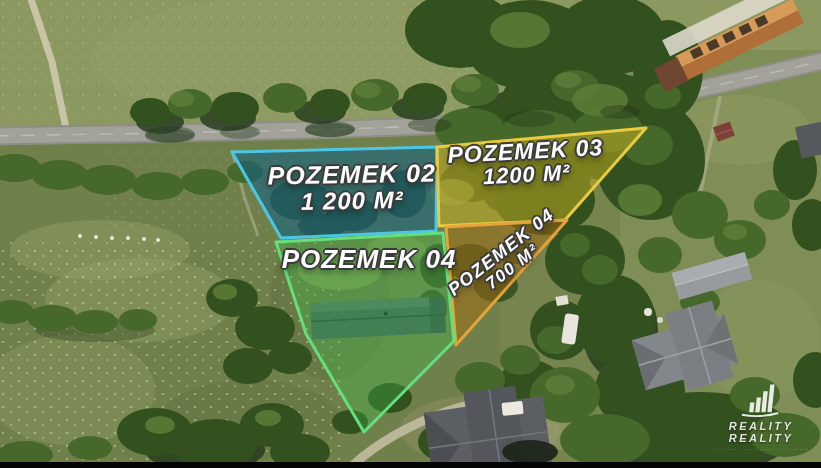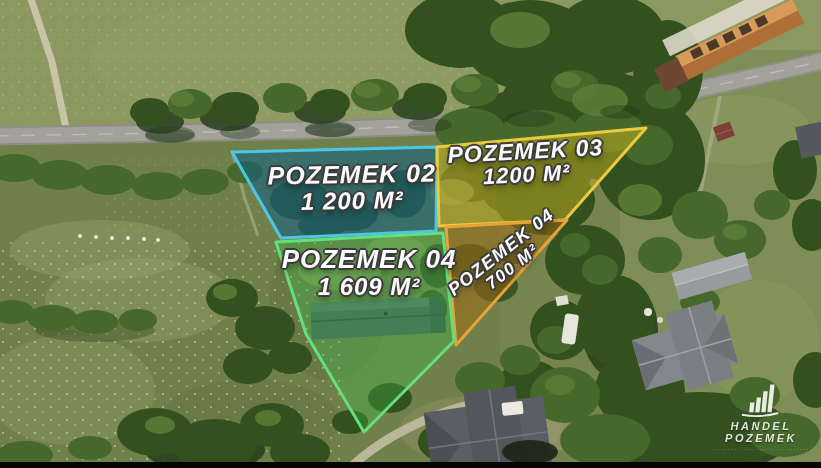--- a/index.html
+++ b/index.html
@@ -309,35 +309,34 @@
   <div class="plabel lab02">
     <span class="nm">POZEMEK 02</span>
     <span class="ar">1 200 M²</span>
   </div>
   <div class="plabel lab03">
     <span class="nm">POZEMEK 03</span>
     <span class="ar">1200 M²</span>
   </div>
   <div class="plabel lab01">
     <span class="nm">POZEMEK 04</span>
-    <span class="ar">1 609 M²</span>
   </div>
   <div class="plabel lab04">
     <span class="nm">POZEMEK 04</span>
     <span class="ar">700 M²</span>
   </div>
 
   <div class="logo">
     <svg class="logo-icon" width="52" height="38" viewBox="0 0 60 42">
       <g fill="#ffffff" opacity=".95" transform="skewX(-6)">
         <rect x="20" y="24" width="5" height="11"></rect>
         <rect x="27" y="18" width="5" height="17"></rect>
         <rect x="34" y="11" width="5" height="24"></rect>
         <rect x="41" y="3" width="5" height="32"></rect>
       </g>
       <path d="M8,38 Q28,42 50,36" stroke="#ffffff" stroke-width="2.2" fill="none" opacity=".95"></path>
     </svg>
-    <div class="logo-text">HANDEL POZEMEK</div>
+    <div class="logo-text">REALITY REALITY</div>
     <div class="logo-tagline">·· ······ ·········· ·· ·······</div>
   </div>
 
   <div class="letterbox"></div>
 </div>
 
 </body></html>

